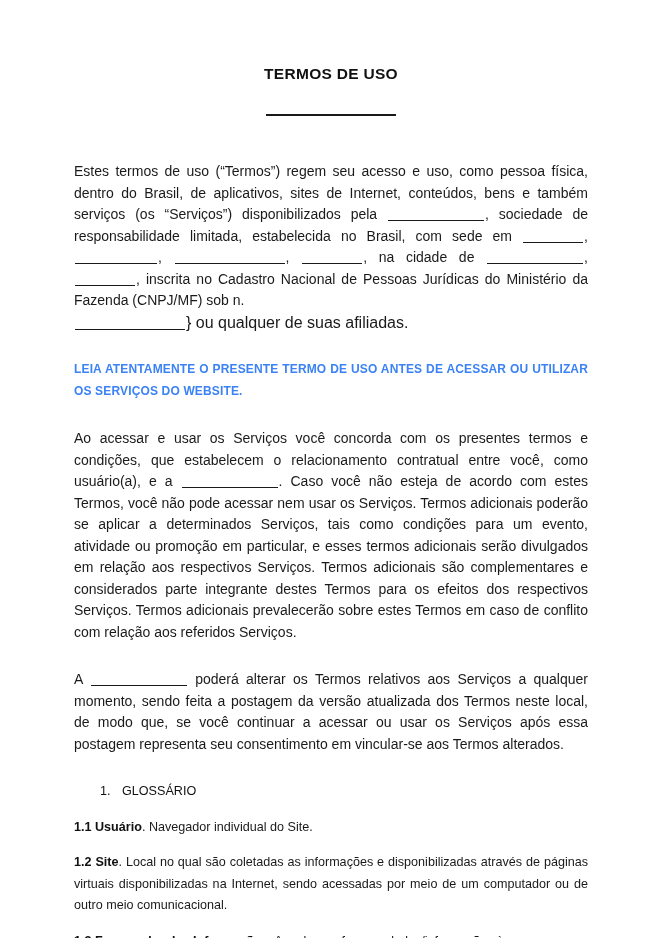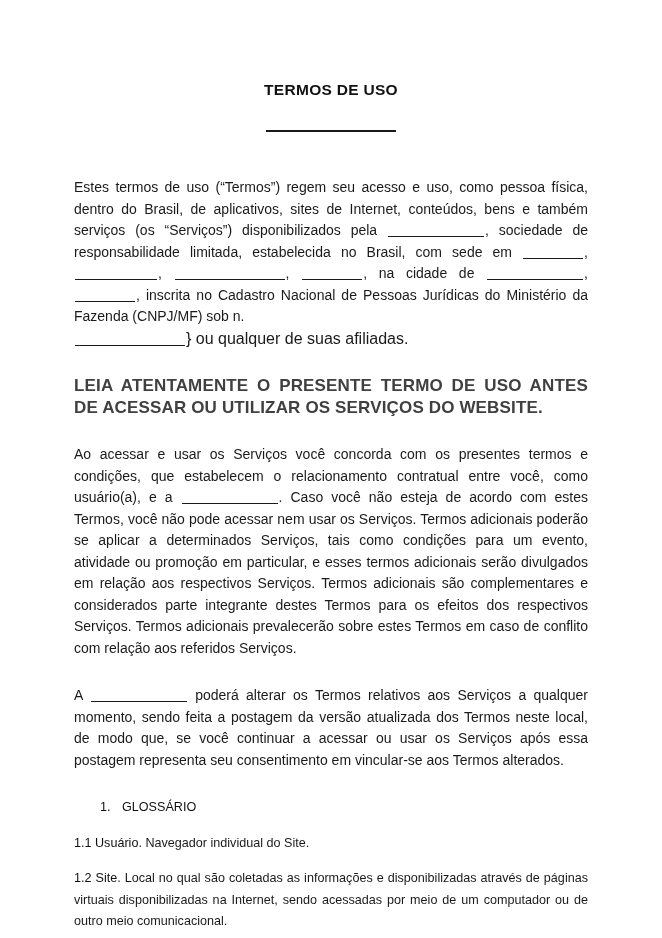--- a/index.html
+++ b/index.html
@@ -28,21 +28,21 @@
   .content {
     position: absolute;
     left: 74px;
     top: 0;
     width: 514px;
   }
 
   
   .doc-title {
     margin: 0;
-    padding-top: 80px;
+    padding-top: 64px;
     text-align: center;
     font-size: 15.5px;
     font-weight: bold;
     letter-spacing: 0.3px;
     line-height: 1.25;
     color: #111111;
   }
 
   .title-rule-wrap {
     text-align: center;
@@ -67,27 +67,27 @@
     color: #1a1a1a;
     hyphens: none;
   }
 
   .gap-title-body { height: 38px; }
   .gap-section    { height: 26px; }
   .gap-item       { height: 14px; }
 
   p.warning-text {
     margin: 0;
-    font-size: 17px;
+    font-size: 12px;
     line-height: 21.5px;
     font-weight: bold;
     text-align: justify;
     text-justify: inter-word;
     letter-spacing: 0.15px;
-    color: #404040;
+    color: #3b82f6;
   }
 
   
   .section-heading {
     margin: 0;
     font-size: 12.6px;
     line-height: 21.5px;
     font-weight: normal;
     color: #111111;
     padding-left: 26px;
@@ -102,21 +102,21 @@
   p.glossary-item {
     margin: 0;
     font-size: 12.6px;
     line-height: 21.5px;
     text-align: justify;
     text-justify: inter-word;
     color: #1a1a1a;
   }
 
   p.glossary-item .term {
-    font-weight: normal;
+    font-weight: bold;
     color: #111111;
   }
 
   
   .blank {
     display: inline-block;
     border-bottom: 1.6px solid #1a1a1a;
     vertical-align: -2px;
     height: 11px;
     margin: 0 1px;

